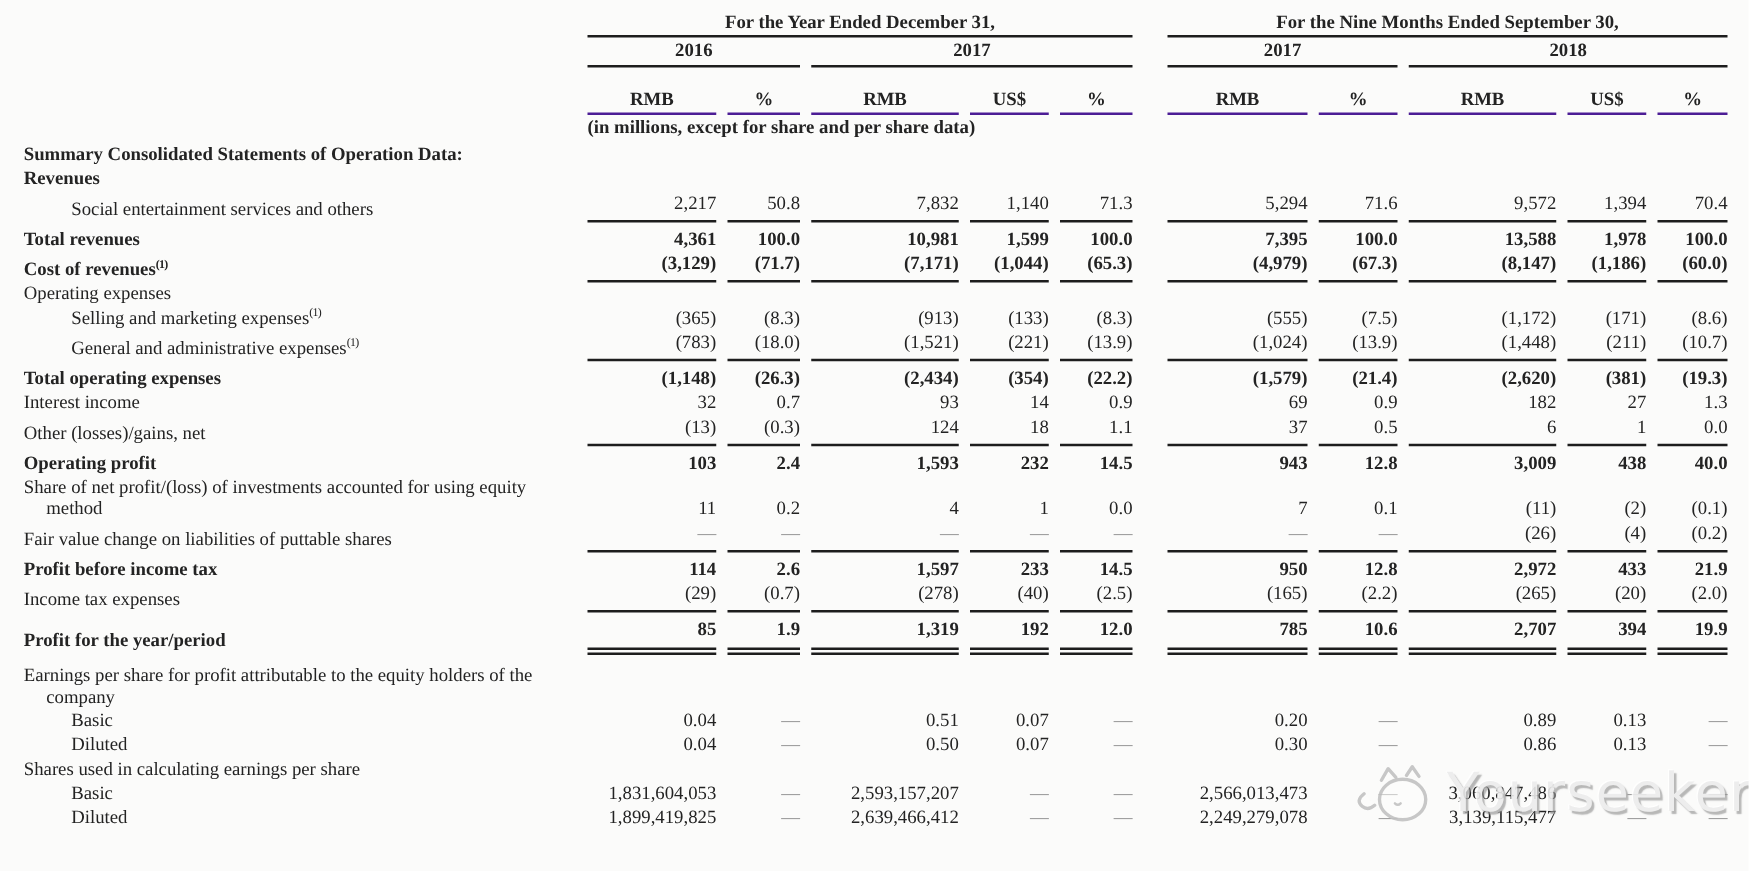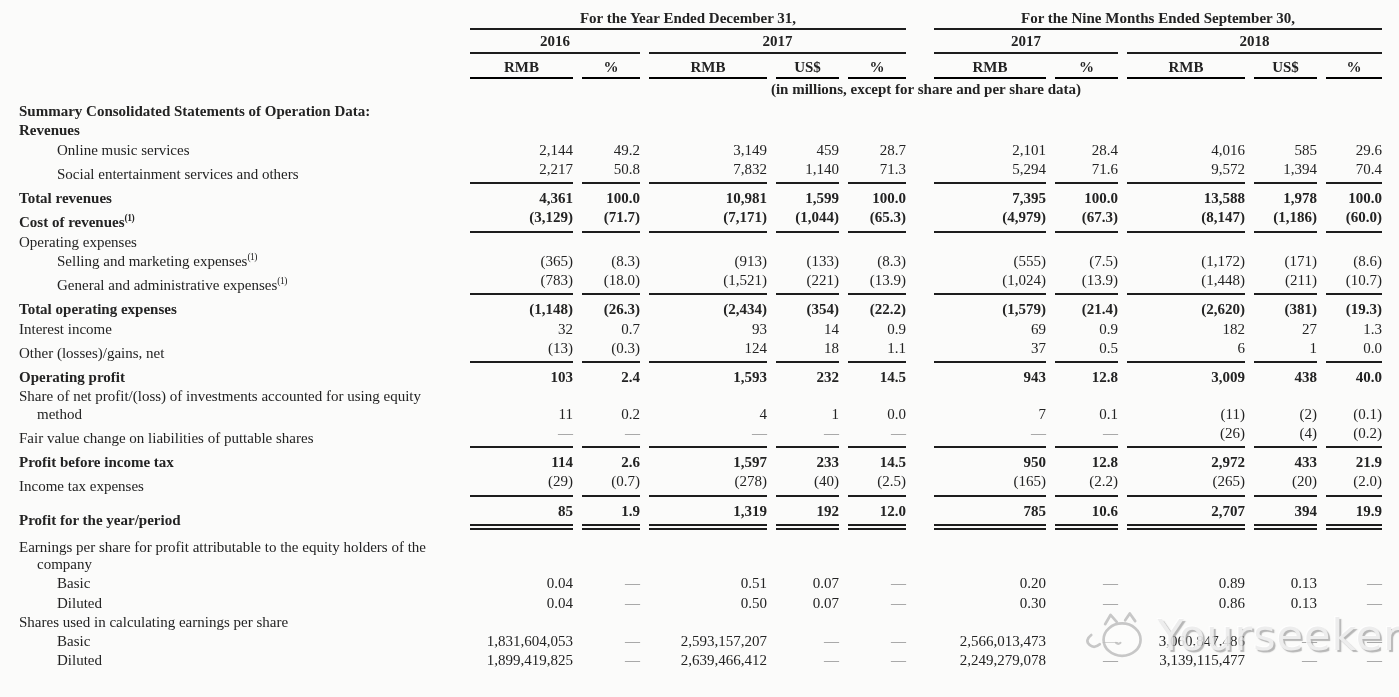--- a/index.html
+++ b/index.html
@@ -9,22 +9,22 @@
     font-family:"Liberation Serif","DejaVu Serif",serif;
   }
   table.fin {
     position:absolute; top:6px; left:2px;
     border-collapse:separate; border-spacing:9px 0; table-layout:fixed;
   }
   td,th { padding:1px 0 1px; font-size:15px; line-height:1.15; vertical-align:bottom; white-space:nowrap; }
   thead th { font-weight:bold; text-align:center; }
   .grp  { border-bottom:2px solid #1d1d1d; padding-top:4px; padding-bottom:1px; }
   .yr   { border-bottom:2px solid #1d1d1d; padding-top:3px; }
-  .ch   { border-bottom:2px solid #000000; padding-top:5px; }
-  .note { text-align:center; font-weight:bold; padding-top:2px; padding-bottom:4px; }
+  .ch   { border-bottom:2px solid #4c1d95; padding-top:18px; }
+  .note { text-align:left; font-weight:bold; padding-top:2px; padding-bottom:4px; }
   td.label { text-align:left; padding-left:8px; overflow:visible; }
   td.label.ind { padding-left:46px; }
   td.label .cont { padding-left:18px; }
   td.num { text-align:right; }
   tr.bold td { font-weight:bold; }
   tr.rule-s td.num { border-bottom:2px solid #1d1d1d; padding-bottom:4px; }
   tr.rule-d td.num { border-bottom:6px double #1d1d1d; padding-bottom:4px; }
   tr.pad-top td { padding-top:6px; }
   tr.pad-top-lg td { padding-top:9px; }
   td.num.dash { color:#8f8f8f; }
@@ -114,34 +114,20 @@
           <td class="num"></td>
           <td class="num"></td>
           <td class="num"></td>
           <td></td>
           <td class="num"></td>
           <td class="num"></td>
           <td class="num"></td>
           <td class="num"></td>
           <td class="num"></td>
         </tr>
-        <tr>
-          <td class="label ind"><span>Online music services</span></td>
-          <td class="num">2,144</td>
-          <td class="num">49.2</td>
-          <td class="num">3,149</td>
-          <td class="num">459</td>
-          <td class="num">28.7</td>
-          <td></td>
-          <td class="num">2,101</td>
-          <td class="num">28.4</td>
-          <td class="num">4,016</td>
-          <td class="num">585</td>
-          <td class="num">29.6</td>
-        </tr>
         <tr class="rule-s">
           <td class="label ind"><span>Social entertainment services and others</span></td>
           <td class="num">2,217</td>
           <td class="num">50.8</td>
           <td class="num">7,832</td>
           <td class="num">1,140</td>
           <td class="num">71.3</td>
           <td></td>
           <td class="num">5,294</td>
           <td class="num">71.6</td>

